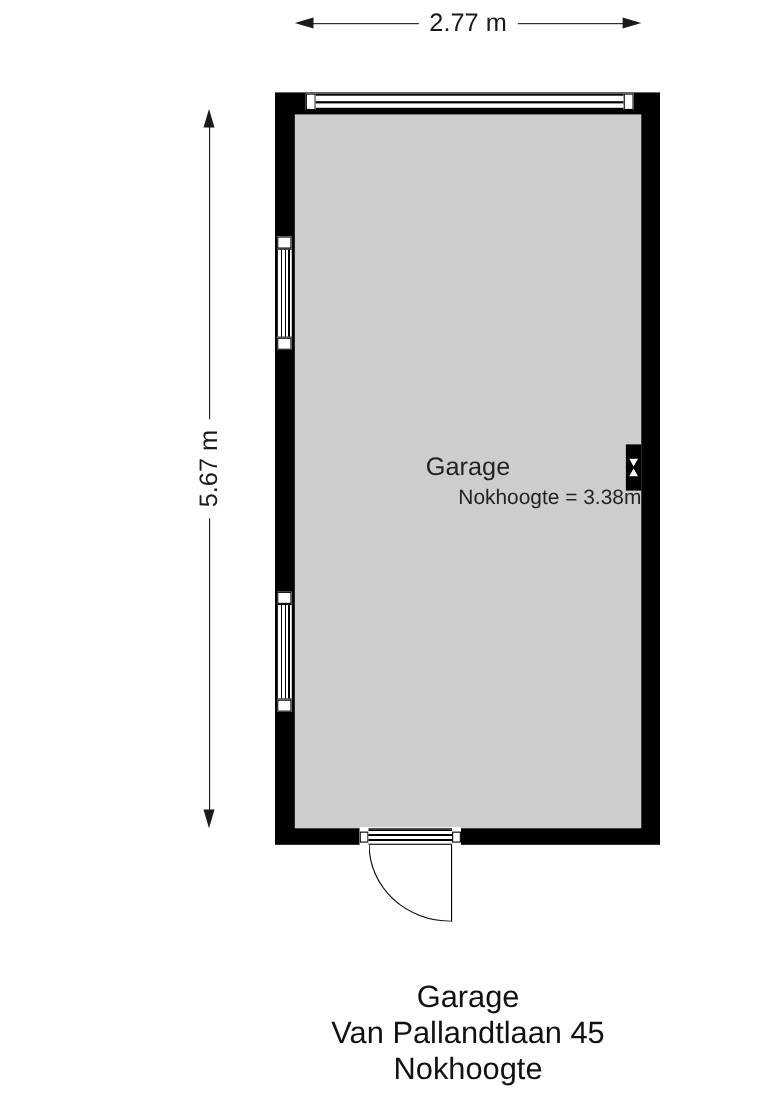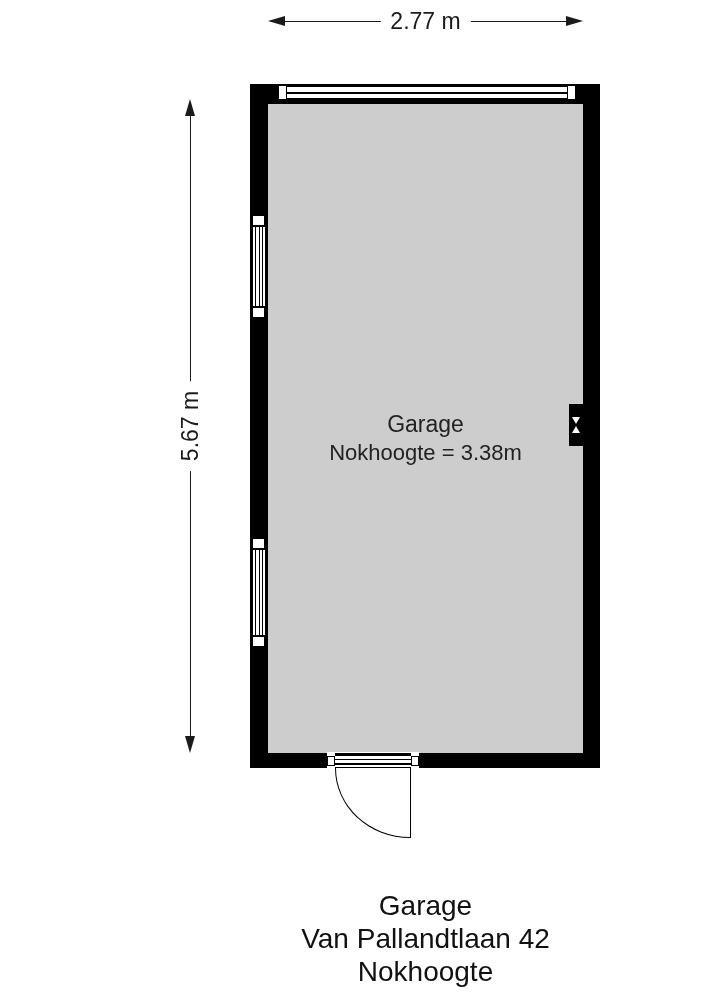--- a/index.html
+++ b/index.html
@@ -71,21 +71,21 @@
   }
   
   .flue{position:absolute;left:531px;top:404px;width:14px;height:42px;background:var(--wall);}
   .flue-icon{position:absolute;left:50%;top:50%;transform:translate(-50%,-50%);}
   .tri{display:block;width:0;height:0;}
   .tri-down{border-left:4px solid transparent;border-right:4px solid transparent;border-top:7px solid #fff;margin-bottom:2px;}
   .tri-up{border-left:4px solid transparent;border-right:4px solid transparent;border-bottom:7px solid #fff;}
   
   .room-label{position:absolute;left:230px;top:410px;width:315px;text-align:center;color:#222;}
   .room-name{font-size:23px;line-height:28px;}
-  .room-note{font-size:22px;line-height:24px;margin-top:3px;}
+  .room-note{font-size:19px;line-height:24px;margin-top:3px;text-align:right;}
   
   .caption{position:absolute;left:212px;top:889px;width:351px;text-align:center;font-size:28px;line-height:33px;color:#111;}
 </style>
 </head>
 <body>
 
 <div class="canvas">
 
   <div class="dim dim-top">
     <div class="dim-line-h"></div>
@@ -140,17 +140,17 @@
     </div>
 
     <div class="room-label">
       <div class="room-name">Garage</div>
       <div class="room-note">Nokhoogte = 3.38m</div>
     </div>
   </div>
 
   <div class="caption">
     <div class="cap-line">Garage</div>
-    <div class="cap-line">Van Pallandtlaan 42</div>
+    <div class="cap-line">Van Pallandtlaan 45</div>
     <div class="cap-line">Nokhoogte</div>
   </div>
 
 </div>
 
 </body></html>

